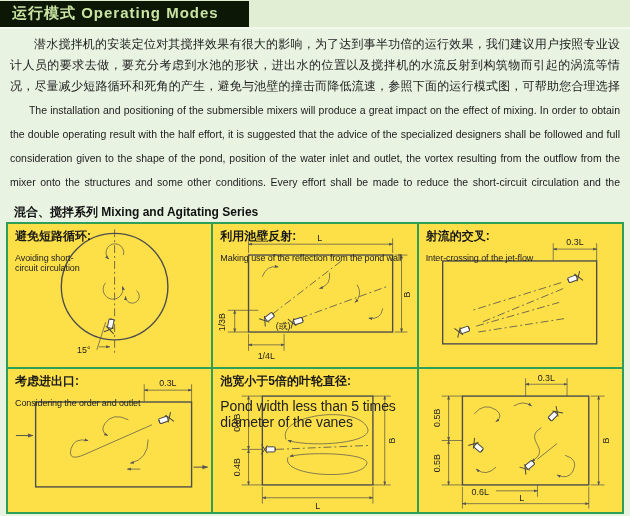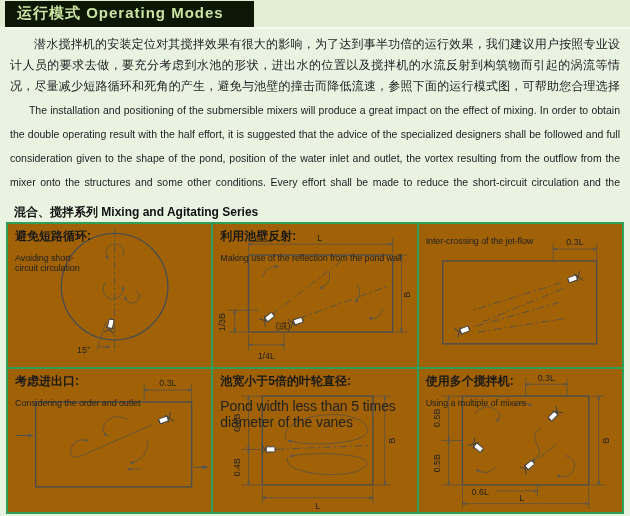--- a/index.html
+++ b/index.html
@@ -9,41 +9,41 @@
     font-family:"Liberation Sans",sans-serif;color:#1c1c1c;
   }
   
   .banner-strip{
     background:#e2eed4;height:27px;display:flex;align-items:center;
     border-bottom:2px solid #f3f9ec;
   }
   .banner{
     display:inline-block;background:#0d1706;color:#c9e4a2;
     font-weight:bold;font-size:15px;letter-spacing:1px;
-    padding:3px 30px 4px 12px;margin-left:5px;
+    padding:3px 30px 4px 12px;
   }
   
   .intro-zh{
     margin:5px 10px 0 10px;height:62px;overflow:hidden;
     font-size:12px;line-height:21px;text-align:justify;text-indent:2em;
   }
   .intro-en{
     margin:2px 10px 0 10px;height:98px;overflow:hidden;
     font-size:10.5px;line-height:24px;text-align:justify;text-indent:1.8em;
   }
   .section-title{
     margin:8px 0 0 14px;font-size:12px;font-weight:bold;color:#111;
   }
   
   .grid{
     position:absolute;left:6px;right:6px;top:222px;height:288px;
     display:grid;grid-template-columns:1fr 1fr 1fr;grid-template-rows:1fr 1fr;
     background:#2f9e56;border:2px solid #2f9e56;gap:2px;
   }
-  .cell{background:#a16207;position:relative;overflow:hidden;text-decoration:underline;}
+  .cell{background:#fde047;position:relative;overflow:hidden;text-decoration:underline;}
   .cell-title{position:absolute;top:4px;left:7px;z-index:2;}
   .cell-title .zh{display:block;font-size:12px;font-weight:bold;color:#181818;}
   .cell-title .en{display:block;font-size:9px;letter-spacing:-0.1px;color:#222;margin-top:8px;}
   .cell.c0 .en{max-width:78px;}
   .cell.c4 .en{font-size:14px;}
   svg.diagram{position:absolute;left:0;top:0;width:100%;height:100%;}
   .diagram line,.diagram path,.diagram circle,.diagram rect{stroke:#4d4d4d;fill:none;stroke-width:1;}
   .diagram .pond{stroke-width:1.4;}
   .diagram .dim{stroke-width:0.7;}
   .diagram .thin{stroke-width:0.7;}
@@ -126,20 +126,21 @@
       <text x="71" y="105" text-anchor="middle" font-size="8">(或)</text>
       <path class="thin" d="M50,52 q4,-12 16,-10" marker-end="url(#ar)"></path>
       <path class="thin" d="M118,48 q2,12 -10,16" marker-end="url(#ar)"></path>
       <path class="thin" d="M146,60 q6,10 -2,18" marker-end="url(#ar)"></path>
       <path class="thin" d="M172,84 q-2,12 -14,10" marker-end="url(#ar)"></path>
     </svg>
   </div>
 
   <div class="cell c2">
     <div class="cell-title">
+      <span class="zh">射流的交叉:</span>
       <span class="en">Inter-crossing of the jet-flow</span>
     </div>
     <svg class="diagram" viewBox="0 0 206 142">
       <rect class="pond" x="24" y="36" width="156" height="84"></rect>
       <line class="dim" x1="136" y1="24" x2="180" y2="24" marker-start="url(#ar)" marker-end="url(#ar)"></line>
       <line class="dim" x1="136" y1="18" x2="136" y2="36"></line>
       <line class="dim" x1="180" y1="18" x2="180" y2="36"></line>
       <text x="158" y="20" text-anchor="middle">0.3L</text>
       <use href="#mixer" transform="translate(156,54) rotate(160)"></use>
       <line class="dashdot" x1="144" y1="58" x2="54" y2="86"></line>
@@ -195,24 +196,20 @@
       <line class="dim" x1="162" y1="118" x2="162" y2="135"></line>
       <text x="106" y="140" text-anchor="middle">L</text>
       <use href="#mixer" transform="translate(58,80)"></use>
       <line class="dashdot" x1="64" y1="80" x2="158" y2="76"></line>
       <path class="thin" d="M74,70 C64,44 150,34 157,60 C159,74 100,78 76,71" marker-end="url(#ar)"></path>
       <path class="thin" d="M76,88 C68,108 152,112 156,94 C157,84 100,82 78,87" marker-end="url(#ar)"></path>
     </svg>
   </div>
 
   <div class="cell c5">
-    <div class="cell-title">
-      <span class="zh">使用多个搅拌机:</span>
-      <span class="en">Using a multiple of mixers</span>
-    </div>
     <svg class="diagram" viewBox="0 0 206 142">
       <rect class="pond" x="44" y="26" width="128" height="90"></rect>
       <line class="dim" x1="108" y1="14" x2="150" y2="14" marker-start="url(#ar)" marker-end="url(#ar)"></line>
       <line class="dim" x1="108" y1="8" x2="108" y2="26"></line>
       <line class="dim" x1="150" y1="8" x2="150" y2="26"></line>
       <text x="129" y="11" text-anchor="middle">0.3L</text>
       <line class="dim" x1="30" y1="26" x2="30" y2="71" marker-start="url(#ar)" marker-end="url(#ar)"></line>
       <line class="dim" x1="30" y1="71" x2="30" y2="116" marker-start="url(#ar)" marker-end="url(#ar)"></line>
       <line class="dim" x1="23" y1="26" x2="44" y2="26"></line>
       <line class="dim" x1="23" y1="71" x2="44" y2="71"></line>

